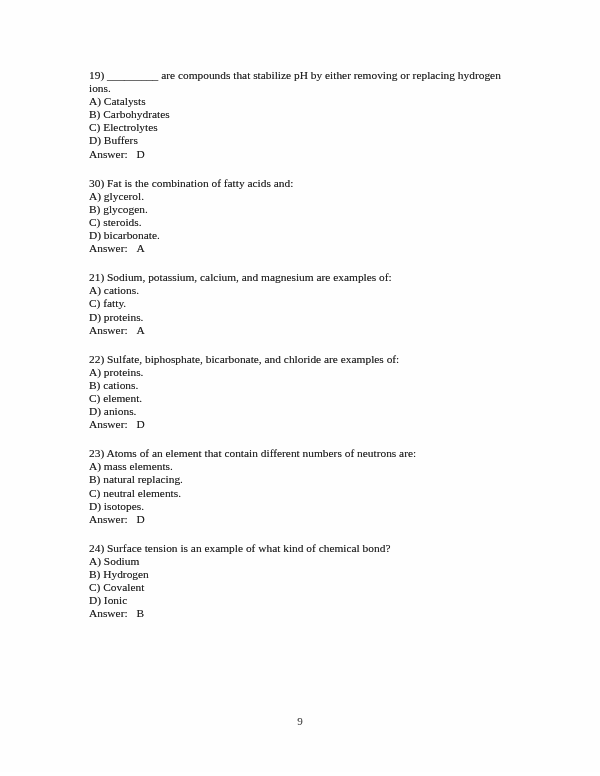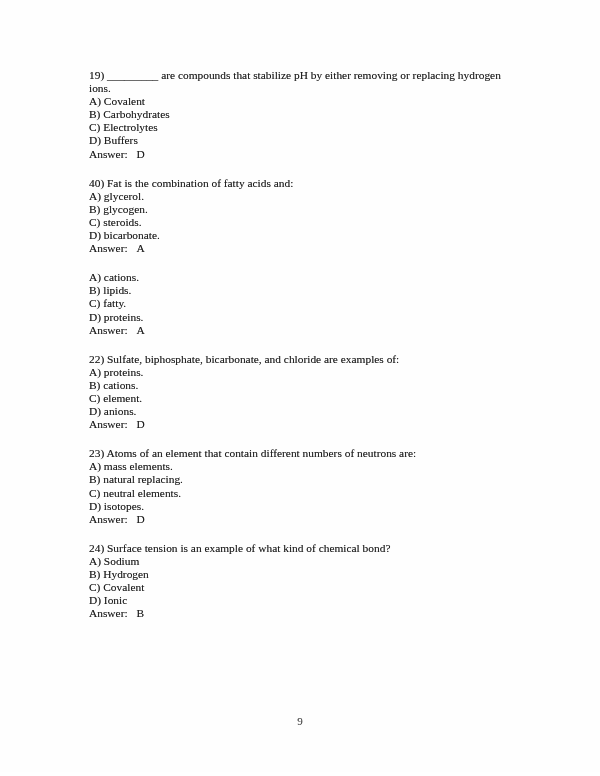--- a/index.html
+++ b/index.html
@@ -47,37 +47,37 @@
   }
 </style>
 </head>
 <body>
 
 <div class="page">
   <div class="content" id="questions-container">
       <div class="question-block">
         <div class="q-line">19) _________ are compounds that stabilize pH by either removing or replacing hydrogen</div>
         <div class="q-line">ions.</div>
-        <div class="opt-line">A) Covalent</div>
+        <div class="opt-line">A) Catalysts</div>
         <div class="opt-line">B) Carbohydrates</div>
         <div class="opt-line">C) Electrolytes</div>
         <div class="opt-line">D) Buffers</div>
         <div class="answer-line"><span>Answer:</span><span class="ans-val">D</span></div>
       </div>
       <div class="question-block">
-        <div class="q-line">40) Fat is the combination of fatty acids and:</div>
+        <div class="q-line">30) Fat is the combination of fatty acids and:</div>
         <div class="opt-line">A) glycerol.</div>
         <div class="opt-line">B) glycogen.</div>
         <div class="opt-line">C) steroids.</div>
         <div class="opt-line">D) bicarbonate.</div>
         <div class="answer-line"><span>Answer:</span><span class="ans-val">A</span></div>
       </div>
       <div class="question-block">
+        <div class="q-line">21) Sodium, potassium, calcium, and magnesium are examples of:</div>
         <div class="opt-line">A) cations.</div>
-        <div class="opt-line">B) lipids.</div>
         <div class="opt-line">C) fatty.</div>
         <div class="opt-line">D) proteins.</div>
         <div class="answer-line"><span>Answer:</span><span class="ans-val">A</span></div>
       </div>
       <div class="question-block">
         <div class="q-line">22) Sulfate, biphosphate, bicarbonate, and chloride are examples of:</div>
         <div class="opt-line">A) proteins.</div>
         <div class="opt-line">B) cations.</div>
         <div class="opt-line">C) element.</div>
         <div class="opt-line">D) anions.</div>

